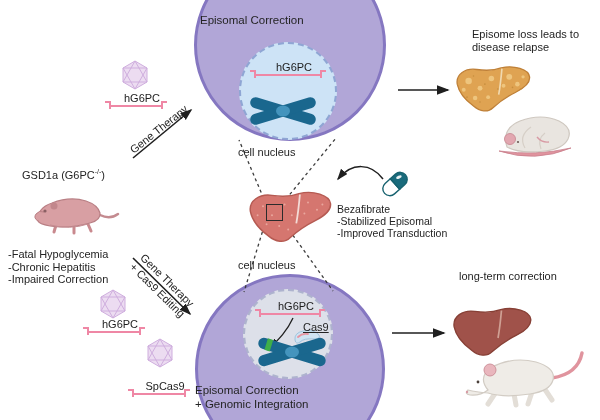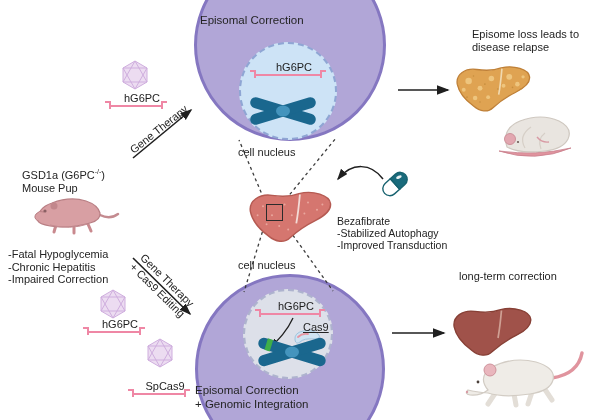--- a/index.html
+++ b/index.html
@@ -223,29 +223,28 @@
   </div>
 
   <div class="t cap" style="left:464px;top:28px;width:130px;margin-left:8px;">
     <div>Episome loss leads to</div>
     <div>disease relapse</div>
   </div>
   <div class="t cap" style="left:459px;top:270px;width:134px;">
     <div>long-term correction</div>
   </div>
 
-  <div class="t c" style="left:337px;top:215px;width:114px;font-size:10.5px;line-height:12px;">
+  <div class="t c" style="left:337px;top:203px;width:114px;font-size:10.5px;line-height:12px;">
     <div>Bezafibrate</div>
-    <div>-Stabilized Autophagy</div>
+    <div>-Stabilized Episomal</div>
     <div>-Improved Transduction</div>
   </div>
 
   <div class="t c" style="left:22px;top:165px;width:106px;font-size:11px;line-height:13px;">
     <div><span>GSD1a (G6PC</span><sup class="ko">-/-</sup><span>)</span></div>
-    <div>Mouse Pup</div>
   </div>
 
   <div class="t" style="left:8px;top:248px;width:142px;font-size:11px;line-height:12.7px;">
     <div>-Fatal Hypoglycemia</div>
     <div>-Chronic Hepatitis</div>
     <div>-Impaired Correction</div>
   </div>
 
   <div class="rot" style="left:104px;top:123px;width:110px;transform:rotate(-38.5deg);">Gene Therapy</div>
   <div class="rot" style="left:102px;top:272px;width:120px;transform:rotate(44.5deg);">

